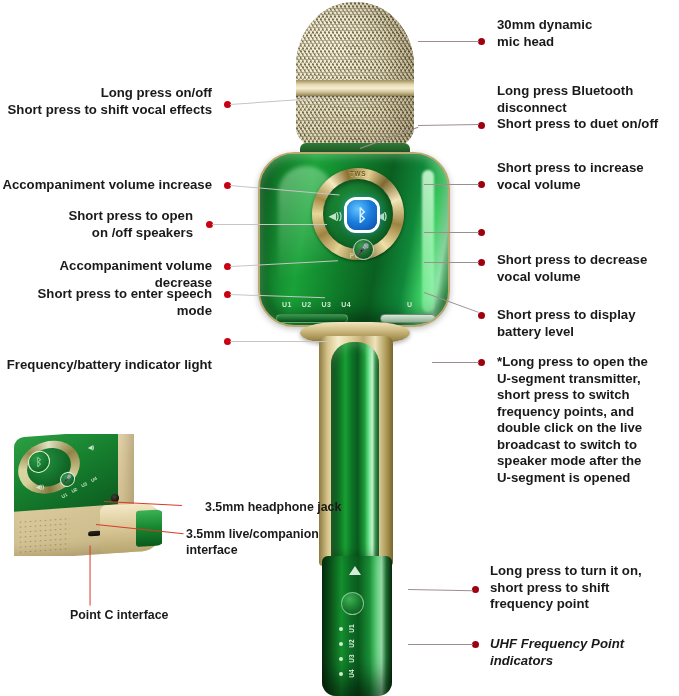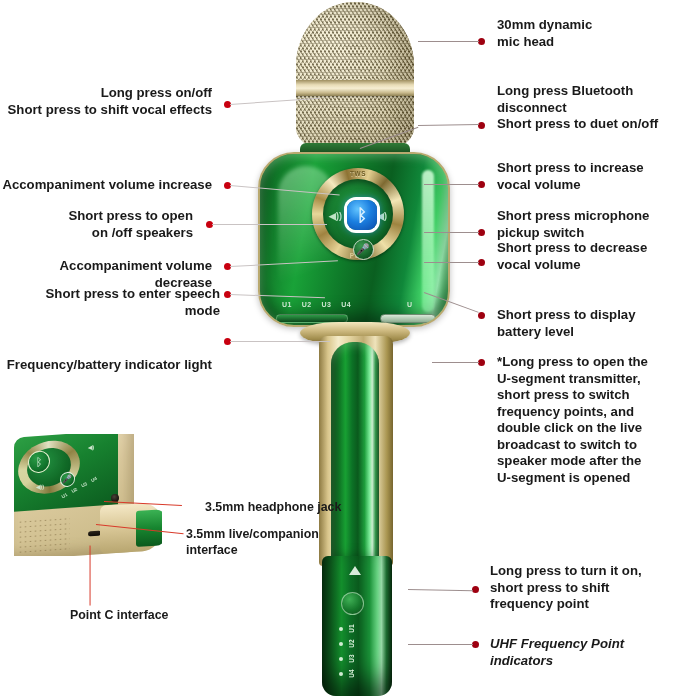--- a/index.html
+++ b/index.html
@@ -510,21 +510,21 @@
 
   <div class="callout left" style="left:0; top:208px; width:193px;">Short press to open
 on /off speakers</div>
   <span class="dot" style="left:206px; top:221px;"></span>
   <div class="lead" style="left:212px; top:224px; width:115px;"></div>
 
   <div class="callout left" style="left:0; top:258px; width:212px;">Accompaniment volume decrease</div>
   <span class="dot" style="left:224px; top:263px;"></span>
   <div class="lead" style="left:230px; top:266px; width:108px; transform:rotate(-3deg);"></div>
 
-  <div class="callout left" style="left:8px; top:286px; width:212px;">Short press to enter speech mode</div>
+  <div class="callout left" style="left:0; top:286px; width:212px;">Short press to enter speech mode</div>
   <span class="dot" style="left:224px; top:291px;"></span>
   <div class="lead" style="left:230px; top:294px; width:95px; transform:rotate(2deg);"></div>
 
   <div class="callout left" style="left:0; top:333px; width:212px;margin-top:24px;">Frequency/battery indicator light</div>
   <span class="dot" style="left:224px; top:338px;"></span>
   <div class="lead" style="left:230px; top:341px; width:100px;"></div>
 
   <div class="callout right" style="left:497px; top:17px; width:180px;">30mm dynamic
 mic head</div>
   <span class="dot dark" style="left:478px; top:38px;"></span>
@@ -535,26 +535,24 @@
 Short press to duet on/off</div>
   <span class="dot dark" style="left:478px; top:122px;"></span>
   <div class="lead dark" style="left:418px; top:125px; width:61px; transform:rotate(-1deg);"></div>
   <div class="lead dark" style="left:360px; top:148px; width:62px; transform:rotate(-20deg);"></div>
 
   <div class="callout right" style="left:497px; top:160px; width:182px;">Short press to increase
 vocal volume</div>
   <span class="dot dark" style="left:478px; top:181px;"></span>
   <div class="lead dark" style="left:424px; top:184px; width:55px;"></div>
 
-  <div class="callout right" style="left:497px; top:208px; width:182px;">Short press microphone
-pickup switch</div>
   <span class="dot dark" style="left:478px; top:229px;"></span>
   <div class="lead dark" style="left:424px; top:232px; width:55px;"></div>
 
-  <div class="callout right" style="left:497px; top:240px; width:182px;">Short press to decrease
+  <div class="callout right" style="left:497px; top:252px; width:182px;">Short press to decrease
 vocal volume</div>
   <span class="dot dark" style="left:478px; top:259px;"></span>
   <div class="lead dark" style="left:424px; top:262px; width:55px;"></div>
 
   <div class="callout right" style="left:497px; top:307px; width:182px;">Short press to display
 battery level</div>
   <span class="dot dark" style="left:478px; top:312px;"></span>
   <div class="lead dark" style="left:424px; top:292px; width:58px; transform:rotate(20deg);"></div>
 
   <div class="callout right" style="left:497px; top:354px; width:182px;">*Long press to open the

